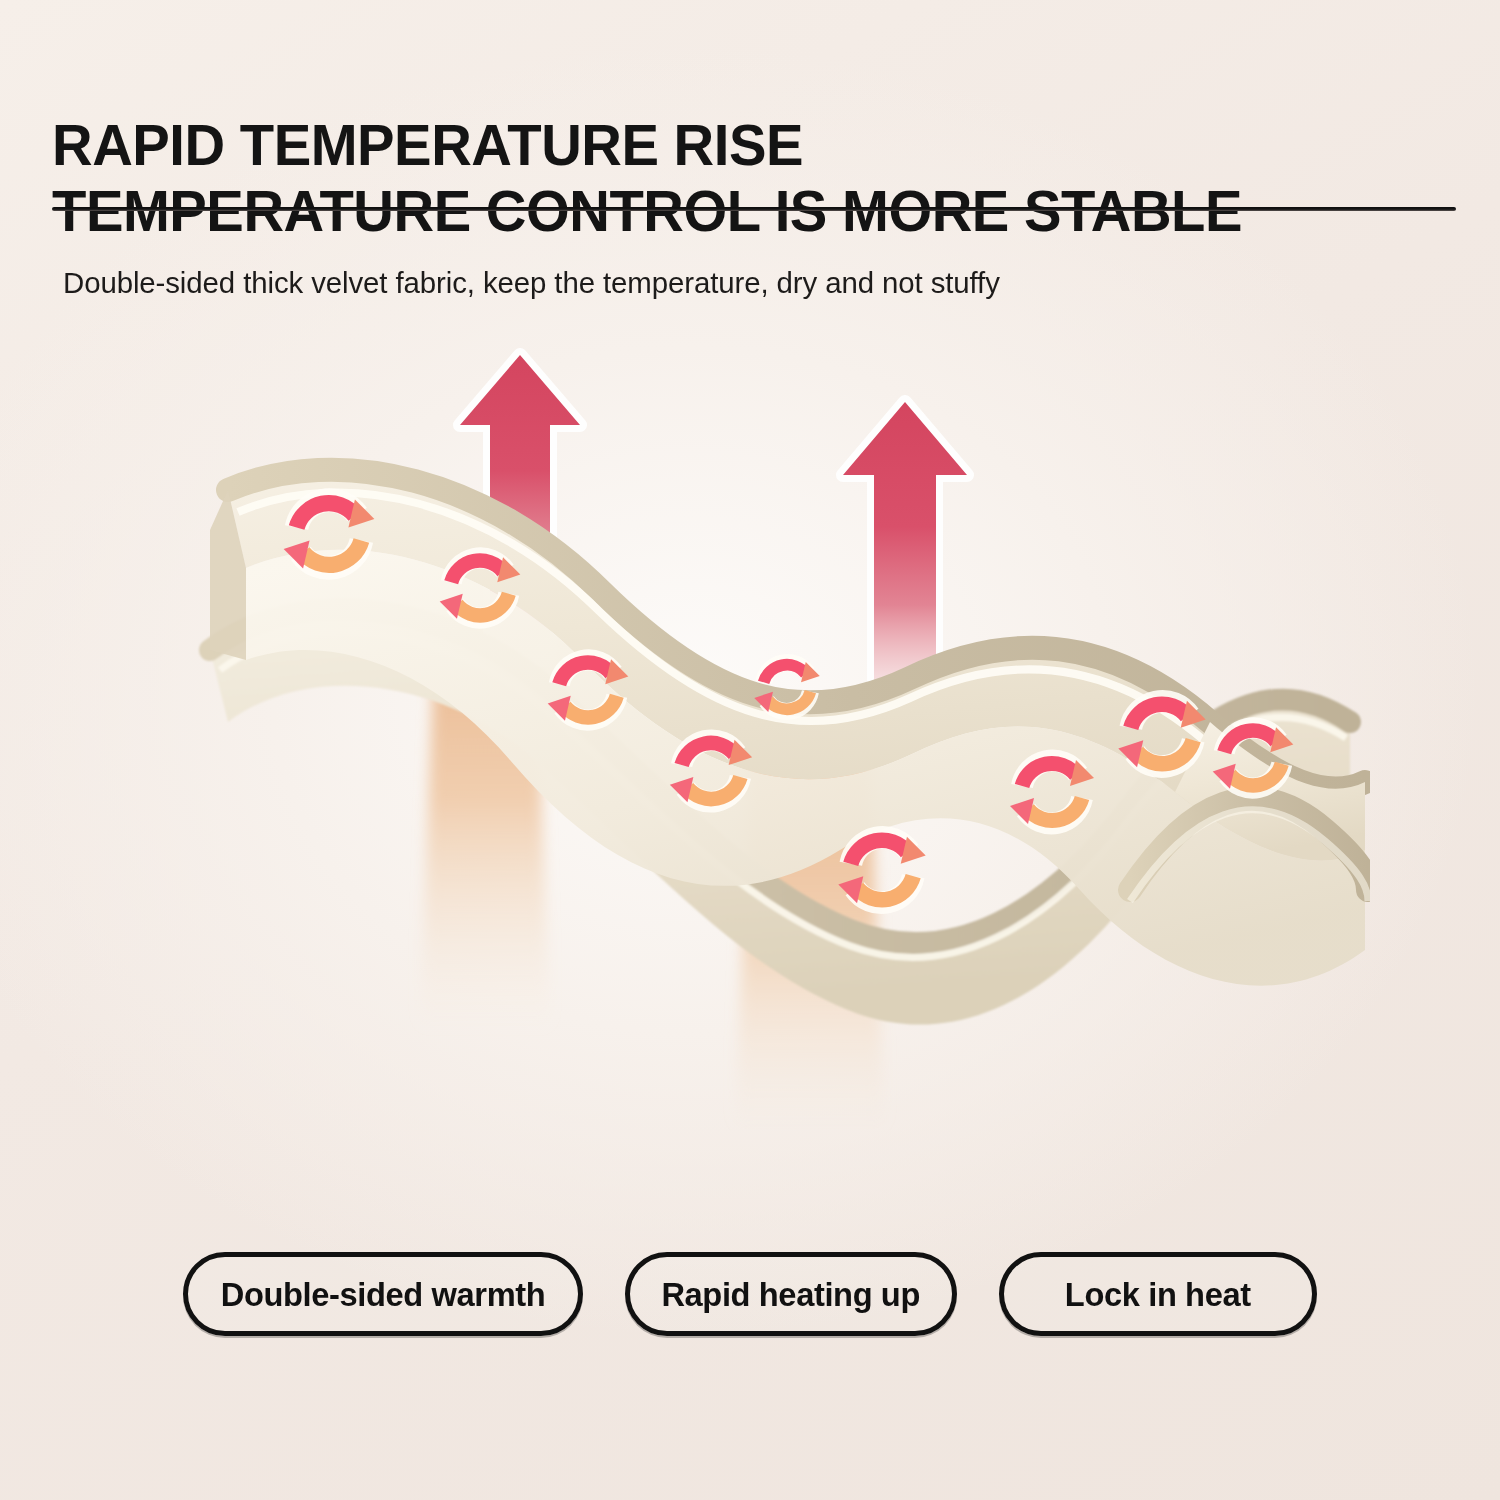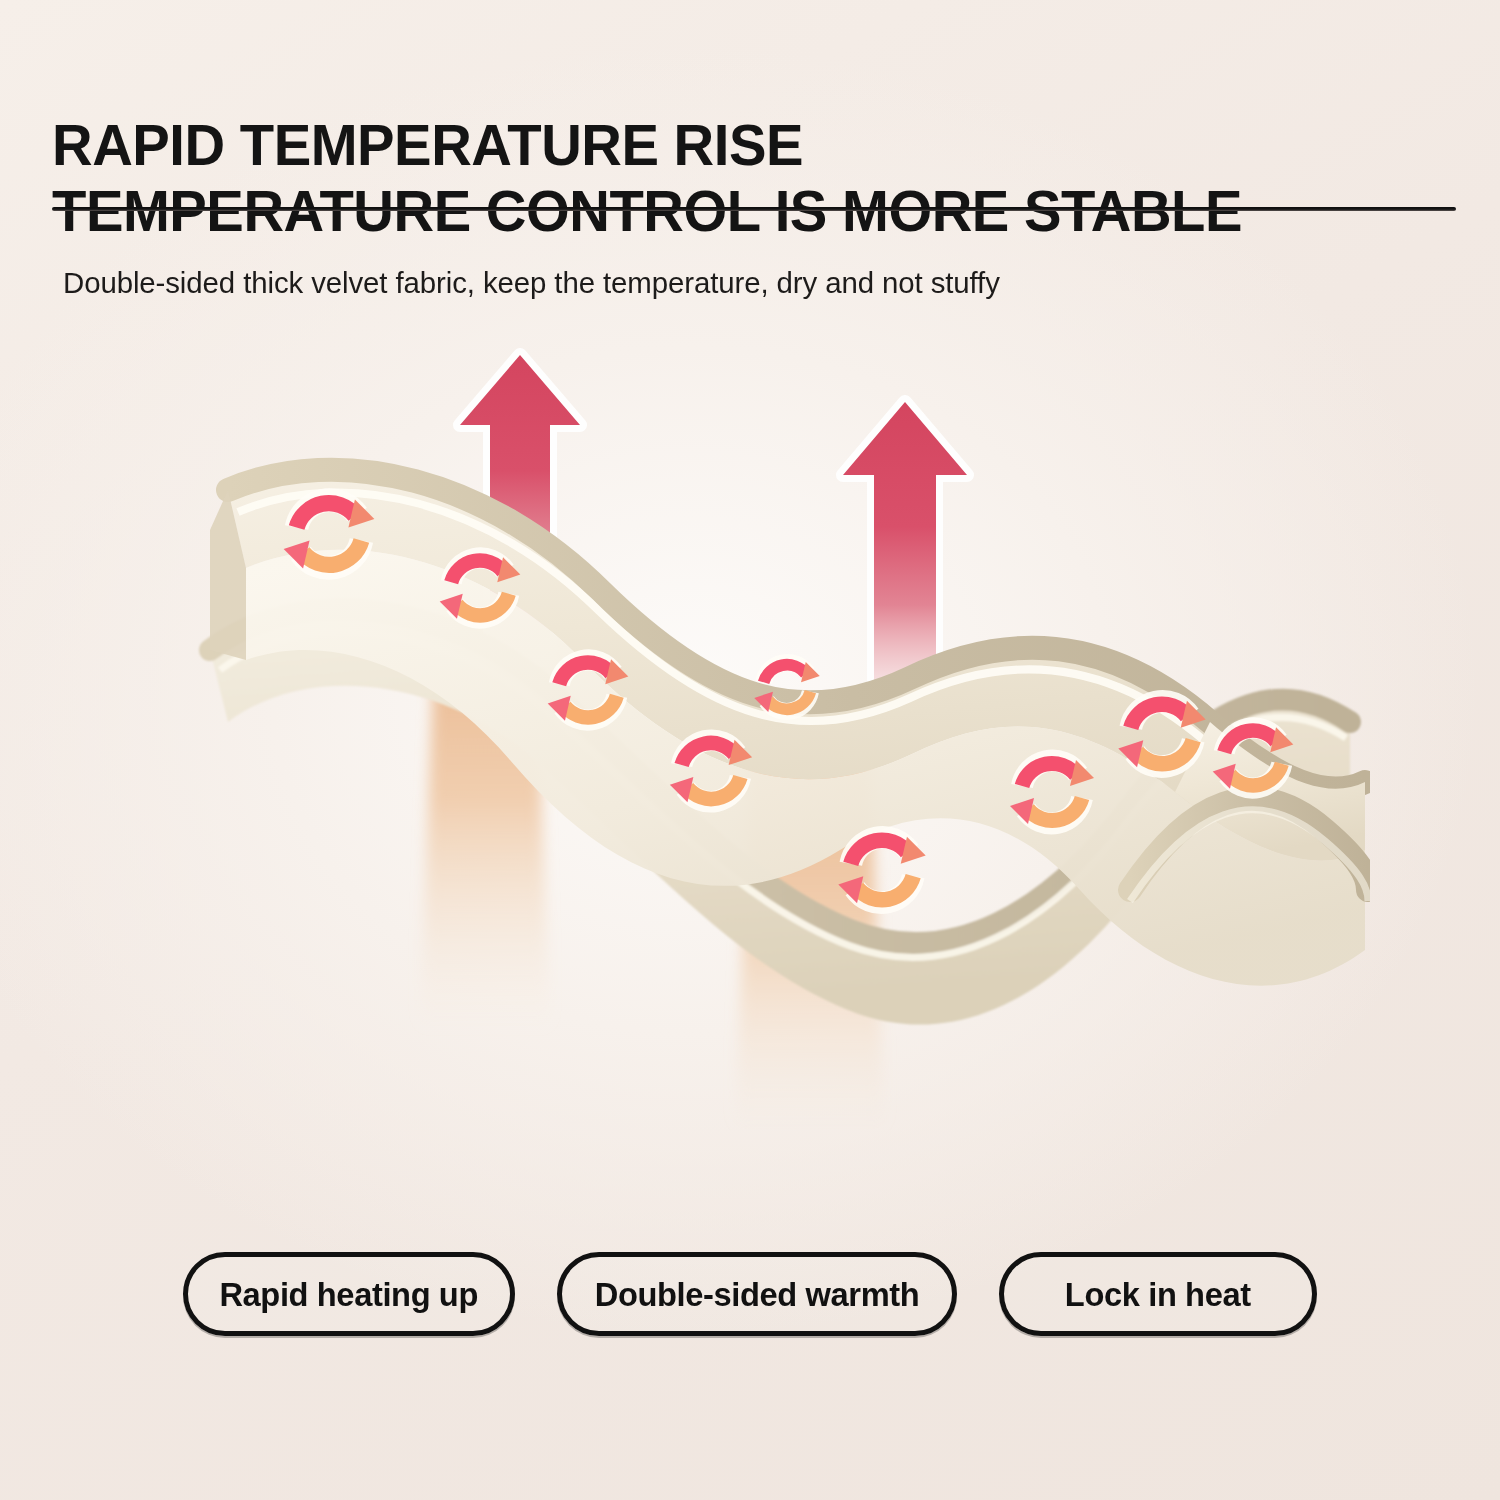--- a/index.html
+++ b/index.html
@@ -280,24 +280,24 @@
         <use href="#circIcon" x="680" y="488" width="104" height="104"></use>
         <use href="#circIcon" x="852" y="412" width="100" height="100"></use>
         <use href="#circIcon" x="960" y="352" width="104" height="104"></use>
         <use href="#circIcon" x="1055" y="380" width="96" height="96"></use>
         <use href="#circIcon" x="598" y="318" width="78" height="78"></use>
       </g>
     </svg>
   </div>
 
   <div class="pills">
+    <div class="pill p1">
+      <span>Double-sided warmth</span>
+    </div>
     <div class="pill p2">
       <span>Rapid heating up</span>
-    </div>
-    <div class="pill p1">
-      <span>Double-sided warmth</span>
     </div>
     <div class="pill p3">
       <span>Lock in heat</span>
     </div>
   </div>
 
 </div>
 
 </body></html>

